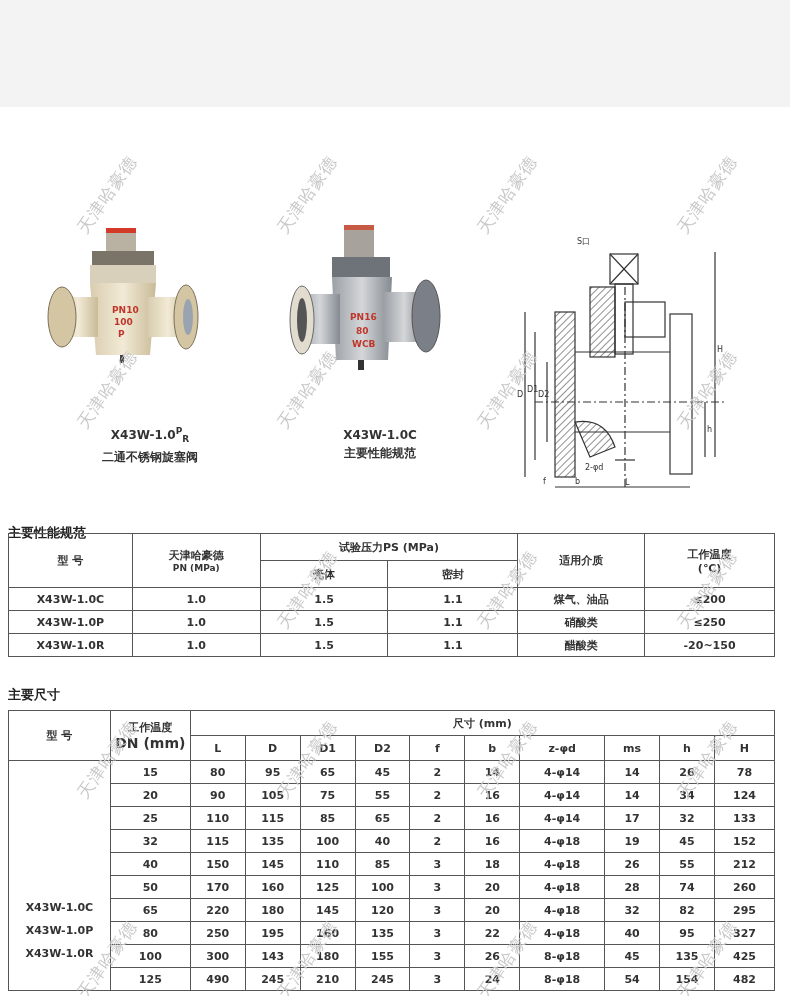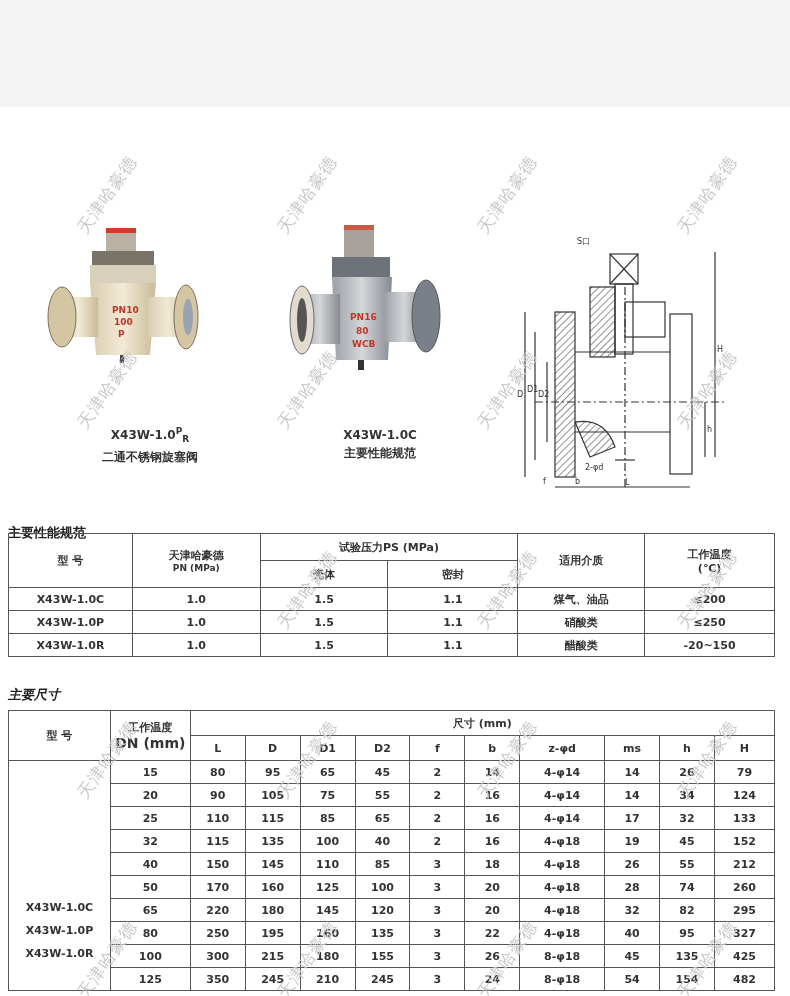--- a/index.html
+++ b/index.html
@@ -193,21 +193,21 @@
     <td>X43W-1.0R</td>
     <td>1.0</td>
     <td>1.5</td>
     <td>1.1</td>
     <td>醋酸类</td>
     <td>-20~150</td>
   </tr>
 </tbody>
   </table>
 
-<div class="section-title" style="top:686px;font-style:italic;">主要尺寸</div>
+<div class="section-title" style="top:686px;">主要尺寸</div>
 <table class="t2">
   <colgroup>
     <col style="width:102px">
       <col style="width:80px">
       <col style="width:55px">
       <col style="width:55px">
       <col style="width:55px">
       <col style="width:55px">
       <col style="width:55px">
       <col style="width:55px">
@@ -250,21 +250,21 @@
         <td>15</td>
         <td>80</td>
         <td>95</td>
         <td>65</td>
         <td>45</td>
         <td>2</td>
         <td>14</td>
         <td>4-φ14</td>
         <td>14</td>
         <td>26</td>
-        <td>79</td>
+        <td>78</td>
       </tr>
       <tr>
         <td>20</td>
         <td>90</td>
         <td>105</td>
         <td>75</td>
         <td>55</td>
         <td>2</td>
         <td>16</td>
         <td>4-φ14</td>
@@ -346,33 +346,33 @@
         <td>3</td>
         <td>22</td>
         <td>4-φ18</td>
         <td>40</td>
         <td>95</td>
         <td>327</td>
       </tr>
       <tr>
         <td>100</td>
         <td>300</td>
-        <td>215</td>
+        <td>143</td>
         <td>180</td>
         <td>155</td>
         <td>3</td>
         <td>26</td>
         <td>8-φ18</td>
         <td>45</td>
         <td>135</td>
         <td>425</td>
       </tr>
       <tr>
         <td>125</td>
-        <td>350</td>
+        <td>490</td>
         <td>245</td>
         <td>210</td>
         <td>245</td>
         <td>3</td>
         <td>24</td>
         <td>8-φ18</td>
         <td>54</td>
         <td>154</td>
         <td>482</td>
       </tr>

